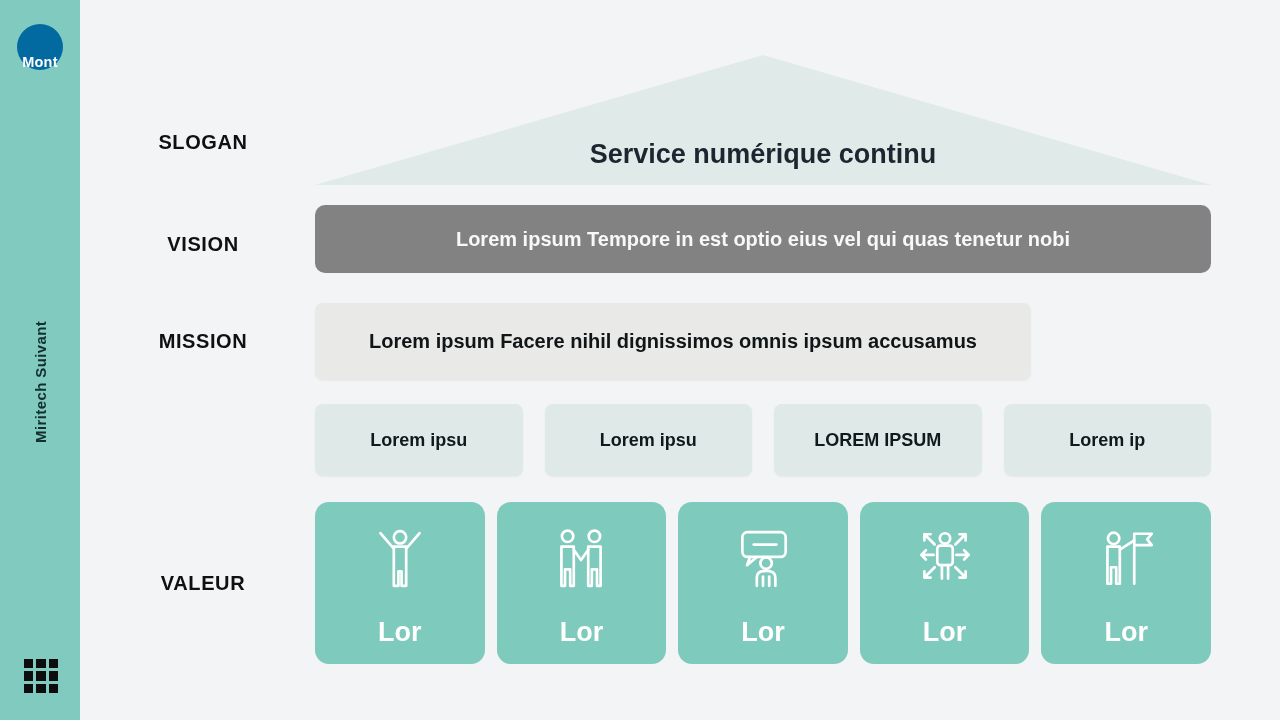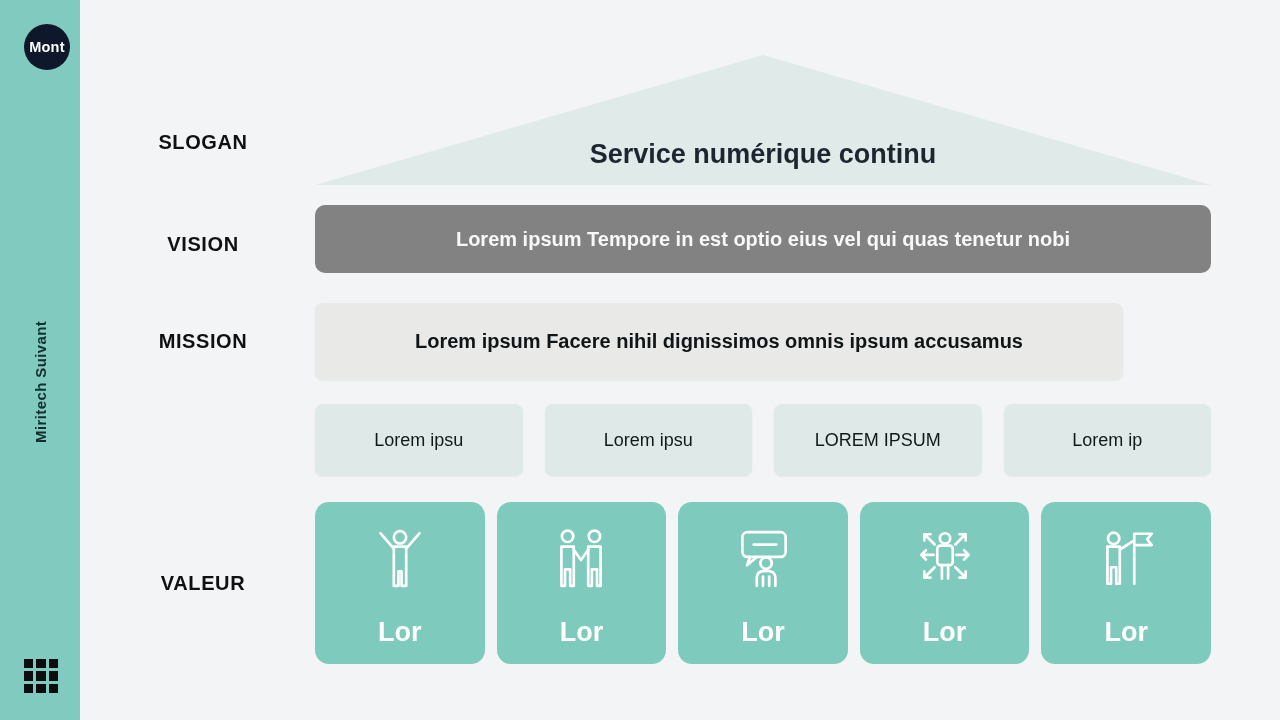--- a/index.html
+++ b/index.html
@@ -2,22 +2,22 @@
 <html><head>
 <meta charset="utf-8">
 <style>
   * { margin:0; padding:0; box-sizing:border-box; }
   html,body { width:1280px; height:720px; }
   body { font-family:"Liberation Sans", sans-serif; }
   .slide { position:relative; width:1280px; height:720px; background:#f3f4f5; overflow:hidden; }
 
   
   .sidebar { position:absolute; left:0; top:0; width:80px; height:720px; background:#81cabf; }
-  .logo { position:absolute; left:24px; top:24px; width:46px; height:46px; border-radius:50%;
-          background:#0f172a; display:flex; align-items:center; justify-content:center; }
+  .logo { position:absolute; left:17px; top:24px; width:46px; height:46px; border-radius:50%;
+          background:#0369a1; display:flex; align-items:flex-end; justify-content:center; }
   .logo span { color:#ffffff; font-size:14.5px; font-weight:700; letter-spacing:.2px; }
   .vtext { position:absolute; left:0; top:296px; width:80px; height:172px;
            display:flex; align-items:center; justify-content:center;
            writing-mode:vertical-rl; transform:rotate(180deg);
            font-size:15px; font-weight:700; color:#132e2d; letter-spacing:.4px; white-space:nowrap; }
   .grid-icon { position:absolute; left:24px; top:659px; width:34px; height:34px;
                display:grid; grid-template-columns:repeat(3,1fr); gap:3px; cursor:pointer; }
   .grid-icon i { background:#0d0d0d; display:block; }
 
   
@@ -33,30 +33,30 @@
   .roof { position:absolute; left:315px; top:55px; width:896px; height:130px;
           background:#e0ebe9; clip-path:polygon(50% 0, 100% 100%, 0 100%);
           display:flex; align-items:flex-end; justify-content:center; }
   .roof-title { font-size:27px; font-weight:700; color:#1d2630; padding-bottom:15px; }
 
   .vision-box { position:absolute; left:315px; top:205px; width:896px; height:68px;
                 background:#828282; border-radius:10px;
                 display:flex; align-items:center; justify-content:center; }
   .vision-box span { color:#f8f8f8; font-size:20px; font-weight:700; }
 
-  .mission-box { position:absolute; left:315px; top:303px; width:808px; height:77px;
+  .mission-box { position:absolute; left:315px; top:303px; width:716px; height:77px;
                  background:#e9eae7; border-radius:8px; box-shadow:0 1px 2px rgba(0,0,0,.05);
                  display:flex; align-items:center; justify-content:center; }
   .mission-box span { color:#101518; font-size:20px; font-weight:700; }
 
   .but-row { position:absolute; left:315px; top:404px; width:896px; height:72px;
              display:flex; gap:22px; }
   .but-item { flex:1; background:#dfe9e7; border-radius:8px; box-shadow:0 1px 2px rgba(0,0,0,.05);
               display:flex; align-items:center; justify-content:center; }
-  .but-item span { color:#0f1b1b; font-size:18px; font-weight:400; }
+  .but-item span { color:#0f1b1b; font-size:18px; font-weight:700; }
 
   .valeur-row { position:absolute; left:315px; top:502px; width:896px; height:162px;
                 display:flex; gap:12px; }
   .valeur-card { flex:1; background:#7ecabd; border-radius:14px;
                  display:flex; flex-direction:column; align-items:center;
                  padding:24px 0 16px; justify-content:space-between; }
   .valeur-card svg { width:72px; height:66px; }
   .valeur-card .vlabel { color:#ffffff; font-size:27px; font-weight:700; }
 
   .icon-stroke { stroke:#ffffff; fill:none; stroke-width:2.6; stroke-linecap:round; stroke-linejoin:round; }

